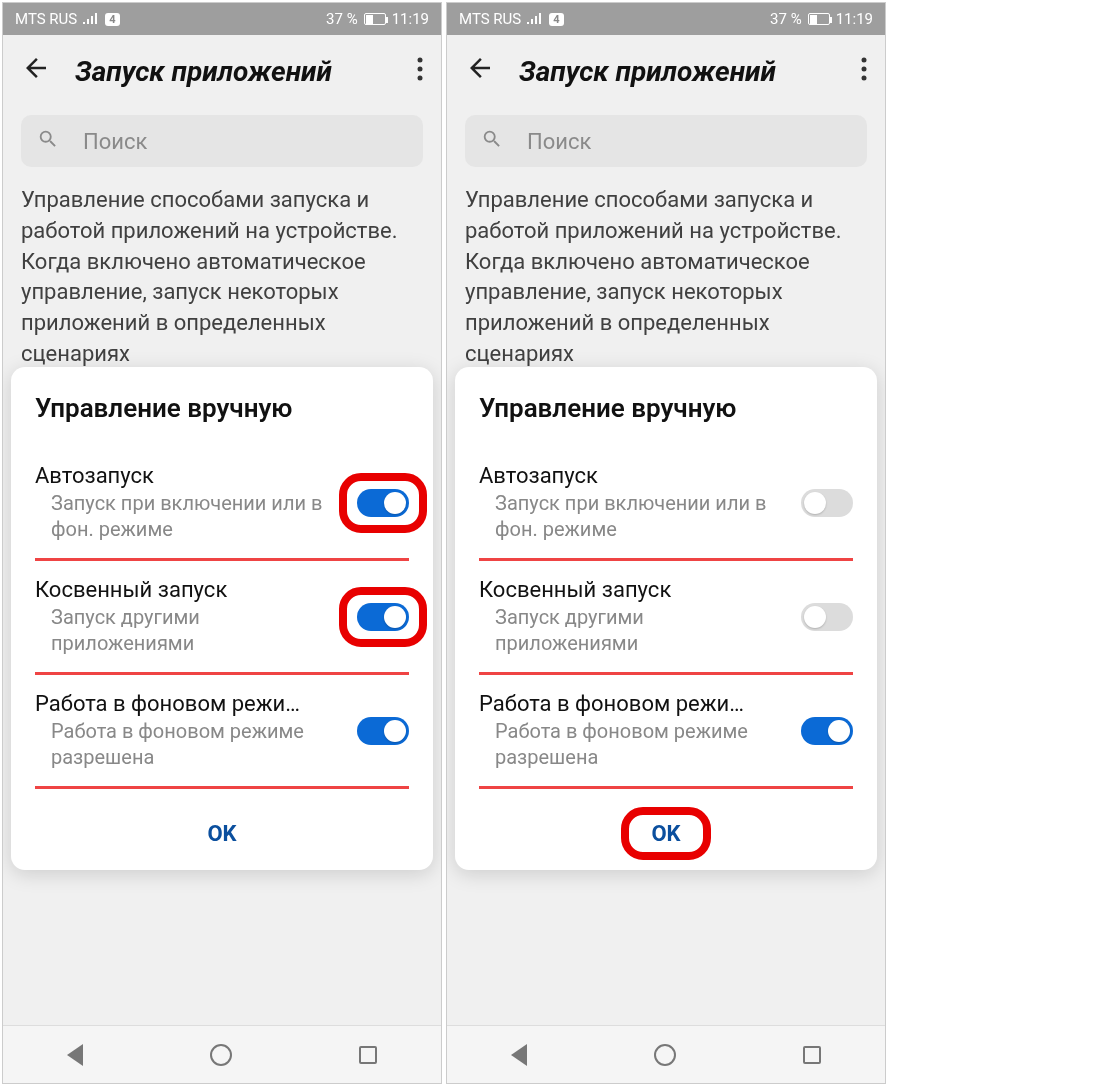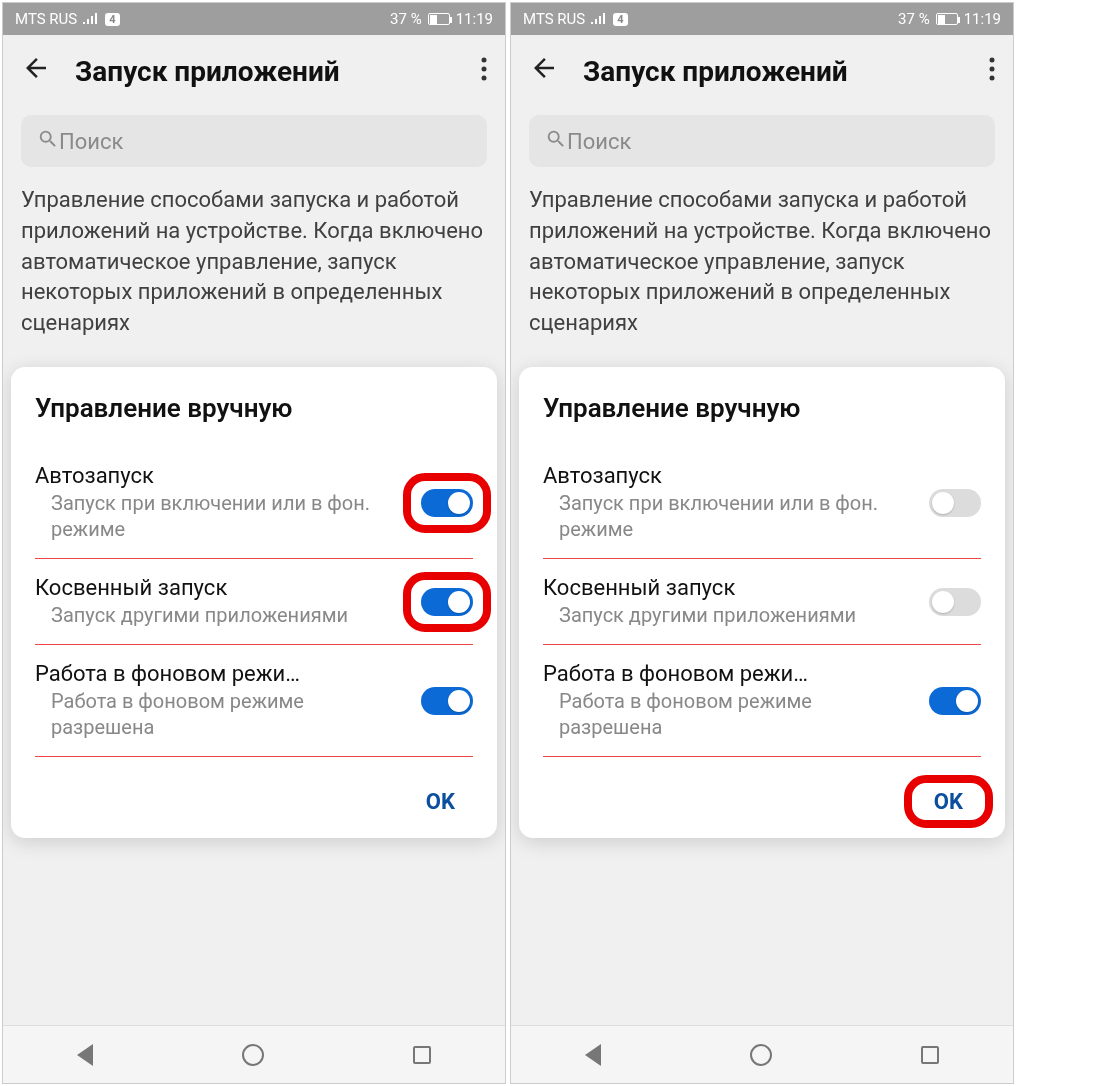--- a/index.html
+++ b/index.html
@@ -4,21 +4,21 @@
   <style>
     * { margin: 0; padding: 0; box-sizing: border-box; }
     body {
       font-family: -apple-system, BlinkMacSystemFont, "Segoe UI", Roboto, sans-serif;
       background: #fff;
       display: flex;
       gap: 4px;
       padding: 2px;
     }
     .phone {
-      width: 504px;
+      width: 440px;
       height: 1082px;
       background: #f0f0f0;
       border: 1px solid #ccc;
       display: flex;
       flex-direction: column;
       position: relative;
       overflow: hidden;
     }
     .status-bar {
       height: 32px;
@@ -35,33 +35,34 @@
     .battery-box { display:inline-block; width:22px; height:12px; border:1px solid #fff; border-radius:2px; position:relative; }
     .battery-box::after { content:''; position:absolute; right:-3px; top:3px; width:2px; height:6px; background:#fff; }
     .battery-fill { position:absolute; left:1px; top:1px; height:10px; background:#fff; width:35%; }
     .badge { background:#fff; color:#888; font-size:11px; padding:0 4px; border-radius:3px; font-weight:bold; }
     .header {
       height: 72px;
       display: flex;
       align-items: center;
       padding: 0 18px;
       gap: 24px;
+      font-style: italic;
     }
     .back-arrow { font-size: 28px; color: #222; }
     .header-title { font-size: 28px; font-weight: 700; color: #111; flex: 1; }
     .kebab { font-size: 22px; color: #333; letter-spacing: -2px; }
     .search-box {
       margin: 8px 18px 18px;
       background: #e5e5e5;
       border-radius: 10px;
       height: 52px;
       display: flex;
       align-items: center;
       padding: 0 16px;
-      gap: 0;
+      gap: 24px;
       color: #8a8a8a;
       font-size: 22px;
     }
     .description {
       padding: 0 18px;
       font-size: 22px;
       line-height: 1.4;
       color: #404040;
     }
     .dialog-backdrop {
@@ -82,21 +83,21 @@
       font-size: 26px;
       font-weight: 600;
       color: #111;
       margin-bottom: 24px;
     }
     .option {
       display: flex;
       align-items: center;
       justify-content: space-between;
       padding: 16px 0;
-      border-bottom: 1px solid #ef4444;
+      border-bottom: 3px solid #ef4444;
       gap: 12px;
     }
     .option:last-of-type { border-bottom: none; }
     .option-text { flex: 1; min-width: 0; }
     .opt-title { font-size: 22px; color: #111; white-space: nowrap; overflow: hidden; text-overflow: ellipsis; }
     .opt-sub { font-size: 20px; color: #888; margin-top: 2px; line-height:1.3;margin-left:16px; }
     .toggle-wrap { position: relative; flex-shrink: 0; }
     .toggle {
       width: 52px; height: 28px; border-radius: 16px;
       position: relative; transition: background .2s;
@@ -110,21 +111,21 @@
     }
     .toggle.on .knob { right: 3px; }
     .toggle.off .knob { left: 3px; }
     .highlight-ring {
       position: absolute;
       top: -16px; left: -18px; right: -18px; bottom: -16px;
       border: 8px solid #e80000;
       border-radius: 22px;
       pointer-events: none;
     }
-    .ok-row { text-align: right; padding-top: 26px; }
+    .ok-row { text-align: center; padding-top: 26px; }
     .ok-btn {
       display: inline-block;
       font-size: 22px;
       font-weight: 700;
       color: #0b4f9e;
       position: relative;
       padding: 6px 18px;
     }
     .ok-highlight .highlight-ring {
       top: -8px; left: -12px; right: -12px; bottom: -8px;

